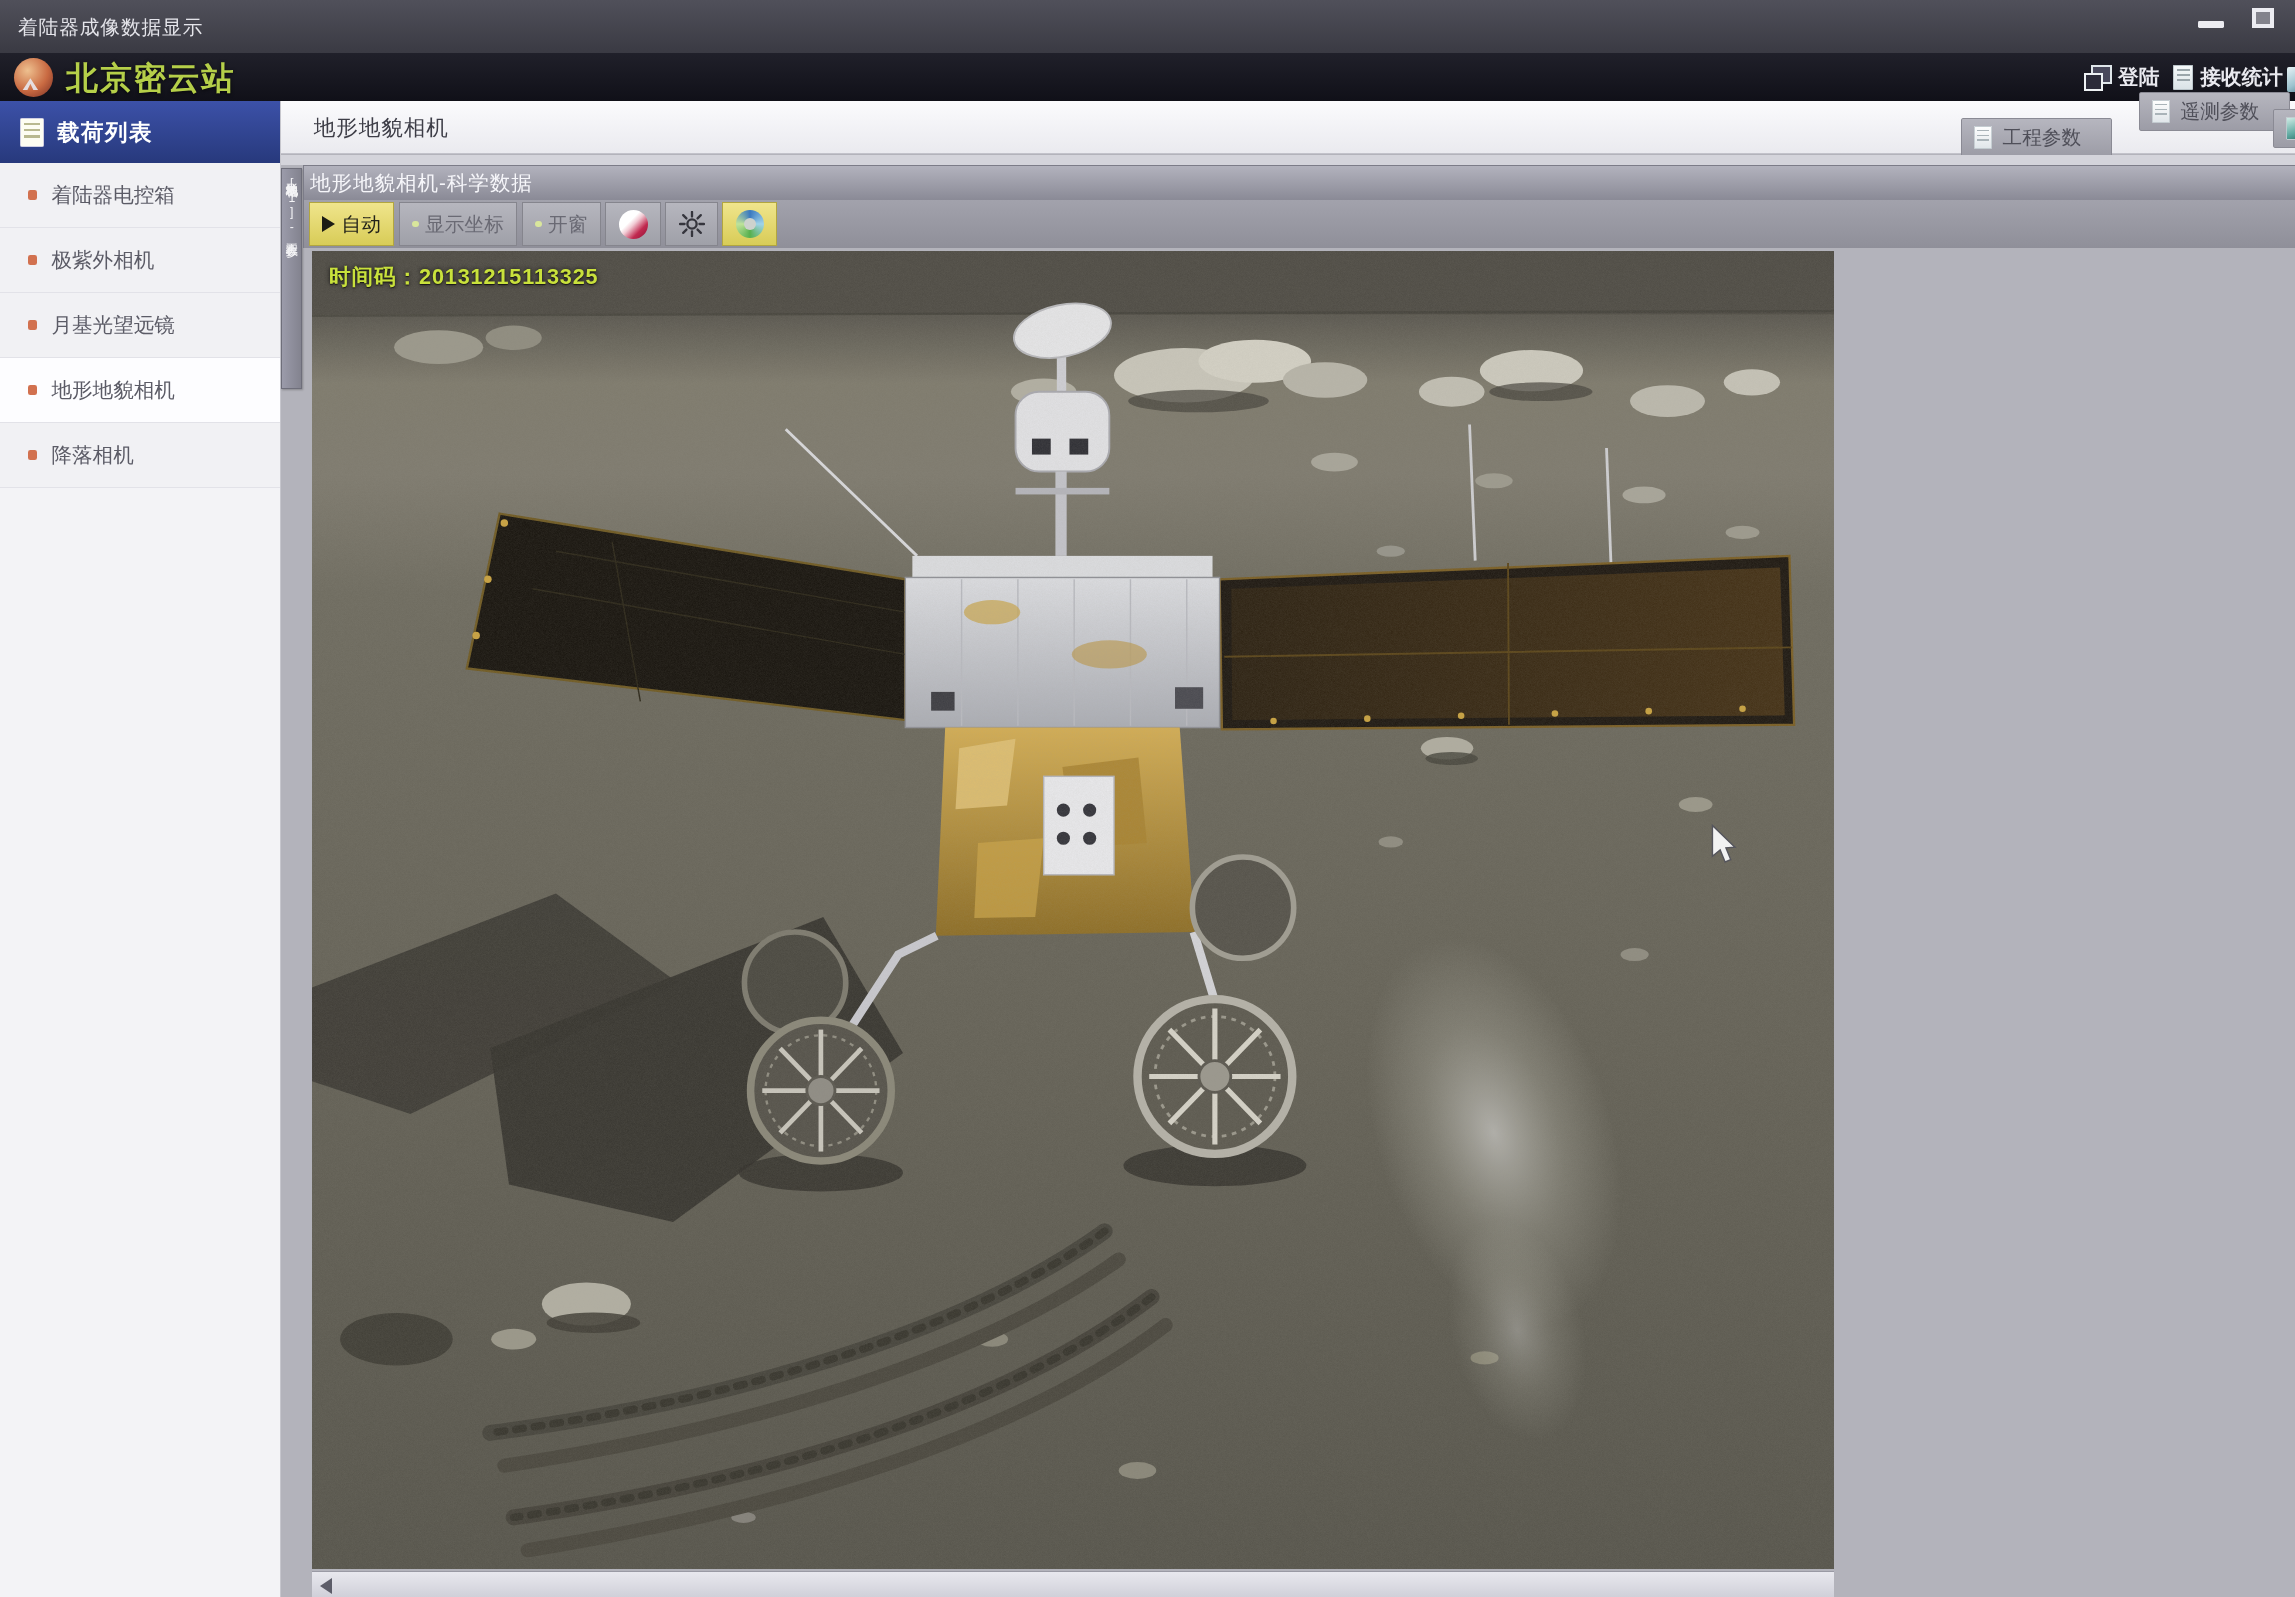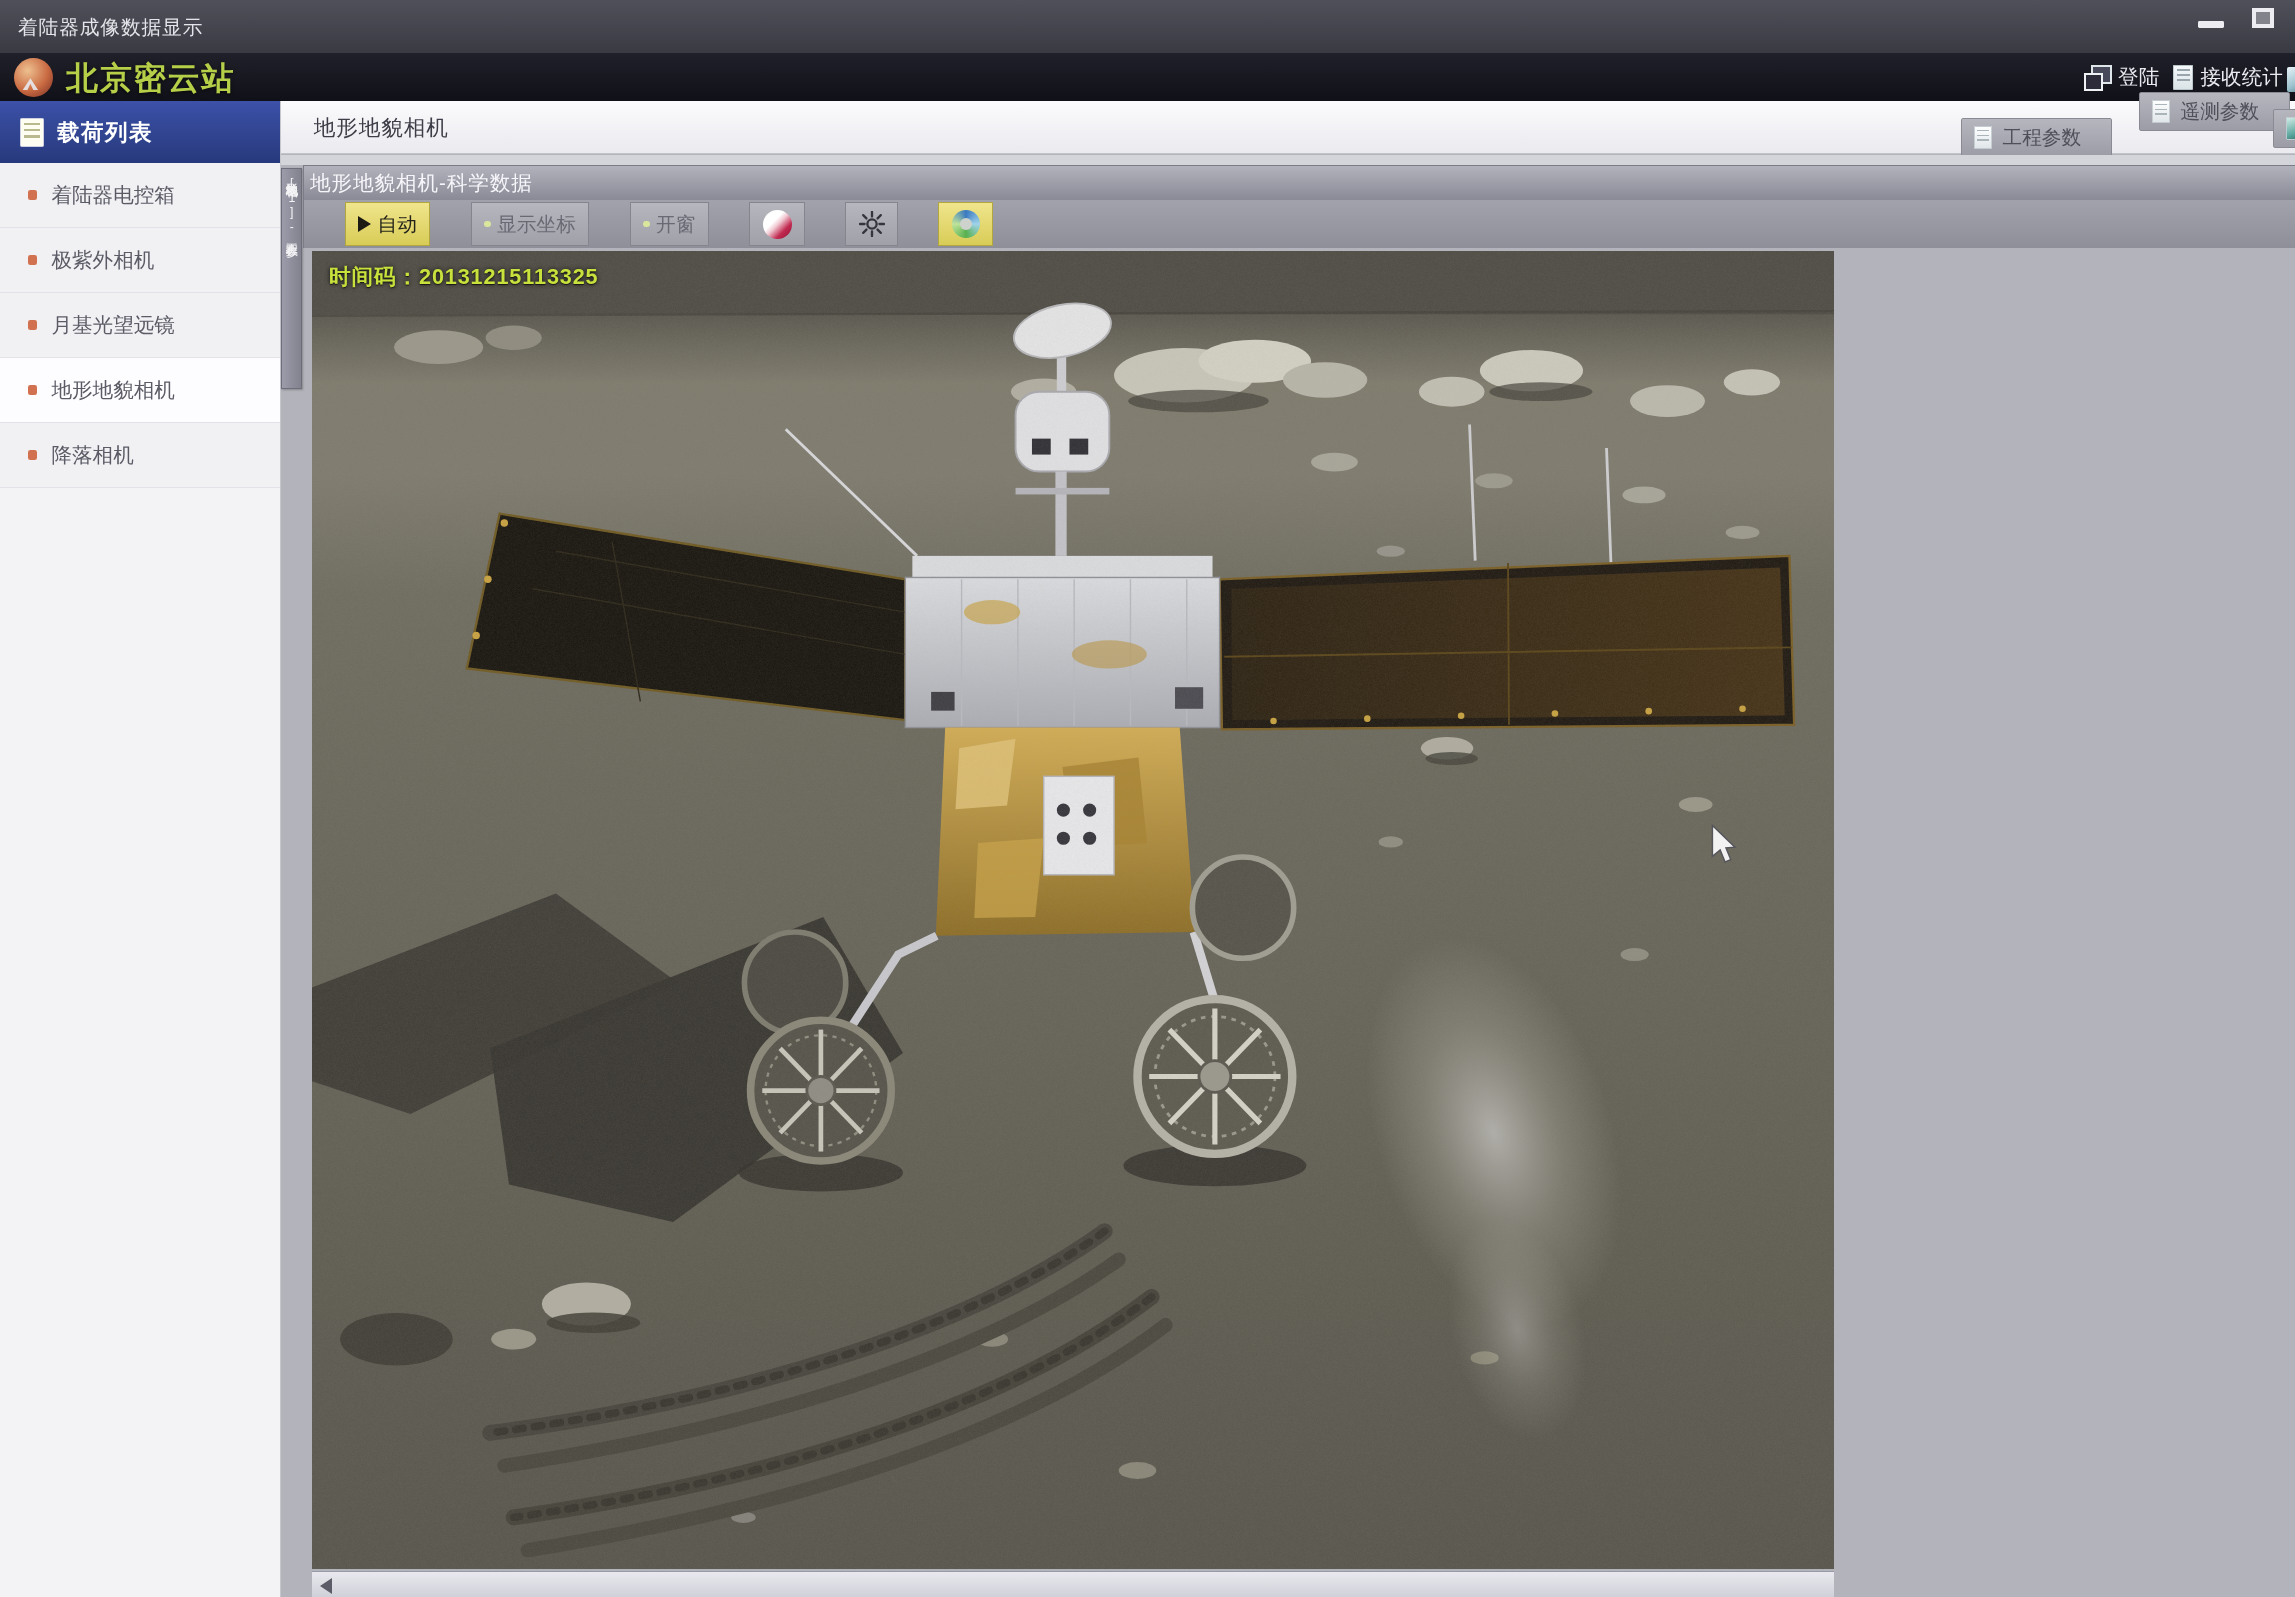--- a/index.html
+++ b/index.html
@@ -20,21 +20,21 @@
   
   .appheader{left:0;top:53px;width:2295px;height:49px;
     background:linear-gradient(#20202a,#101018);border-bottom:0.9px solid #000;}
   .logo{left:14px;top:4.7px;width:39px;height:39px;border-radius:50%;
     background:radial-gradient(circle at 35% 32%,#eec08f,#c96a42 55%,#7e3326 95%);}
   .logo::after{content:"";position:absolute;left:8.4px;top:20.6px;width:16px;height:12.2px;
     background:#e8e8ee;clip-path:polygon(0 100%,50% 0,100% 100%,70% 100%,50% 45%,30% 100%);opacity:.9;}
   .station{left:66px;top:3.8px;font-size:32px;font-weight:bold;color:#b5cf49;
     text-shadow:0 1.4px 3.8px rgba(0,0,0,.7);letter-spacing:1.9px;}
   .hdr-actions{right:12.2px;top:10.3px;display:flex;gap:14px;
-    color:#e9e9ef;font-size:20.6px;}
+    color:#e9e9ef;font-size:20.6px;font-weight:bold;}
   .hdr-btn{display:flex;align-items:center;gap:7.5px;cursor:default;}
   .ico-login{width:27px;height:24.4px;position:relative;}
   .ico-login::before{content:"";position:absolute;left:7.5px;top:0;width:17px;height:15px;
     border:2.3px solid #dfe6ea;background:#49495c;}
   .ico-login::after{content:"";position:absolute;left:0;top:8.4px;width:15px;height:14px;
     border:2.3px solid #eef2f4;background:#2c2c3a;}
   .ico-doc{width:19.7px;height:25px;background:linear-gradient(#f6fafb,#d9e2e6);border-radius:1.4px;
     box-shadow:inset 0 0 0 0.9px #b9c4c9;position:relative;}
   .ico-doc::after{content:"";position:absolute;left:3.3px;top:4.7px;right:3.3px;height:16px;
     background:repeating-linear-gradient(#9aa6ab 0 1.9px,transparent 1.9px 5.2px);}
@@ -80,21 +80,21 @@
     justify-content:flex-start;padding-top:3.8px;letter-spacing:0.5px;box-shadow:0.9px 0.9px 1.9px rgba(0,0,0,.25);}
 
   .ptitle{left:303px;top:165px;width:1993px;height:35px;color:#f6f6fa;font-size:20.6px;
     background:linear-gradient(#b2b2bd,#8a8a96);border:0.9px solid #7c7c88;border-bottom:none;
     display:flex;align-items:center;padding-left:6px;letter-spacing:0.9px;}
   .ptoolbar{left:303px;top:200px;width:1993px;height:48px;
     background:linear-gradient(#a2a2ac,#8f8f99);border-left:0.9px solid #7c7c88;
     display:flex;align-items:center;gap:4.7px;padding-left:4.7px;}
   .tbtn{height:44px;display:flex;align-items:center;justify-content:center;gap:6.6px;
     font-size:19.7px;border:0.9px solid #85858d;box-sizing:border-box;padding:0 12.2px;
-    background:linear-gradient(#b6b6be,#9fa0a8);color:#6a6a74;margin-left:36px;}
+    background:linear-gradient(#b6b6be,#9fa0a8);color:#6a6a74;}
   .tbtn.yellow{background:linear-gradient(#f0e58c,#d8cc57);border-color:#b2a63f;color:#23231a;}
   .play{width:0;height:0;border-left:13px solid #1c1c14;border-top:8px solid transparent;
     border-bottom:8px solid transparent;}
   .dot{width:6.6px;height:6.6px;border-radius:50%;background:#d9e69c;}
   .sphere{width:29px;height:29px;border-radius:50%;
     background:linear-gradient(135deg,#ffffff 38%,#f1cad3 50%,#c12a50 72%,#8f1034);}
   .swirl{width:28px;height:28px;border-radius:50%;position:relative;
     background:conic-gradient(#3a79c0,#9fd3ea,#57b04e,#bfe39a,#3a79c0);}
   .swirl::after{content:"";position:absolute;inset:8px;border-radius:50%;background:#cdd2cd;}
 

